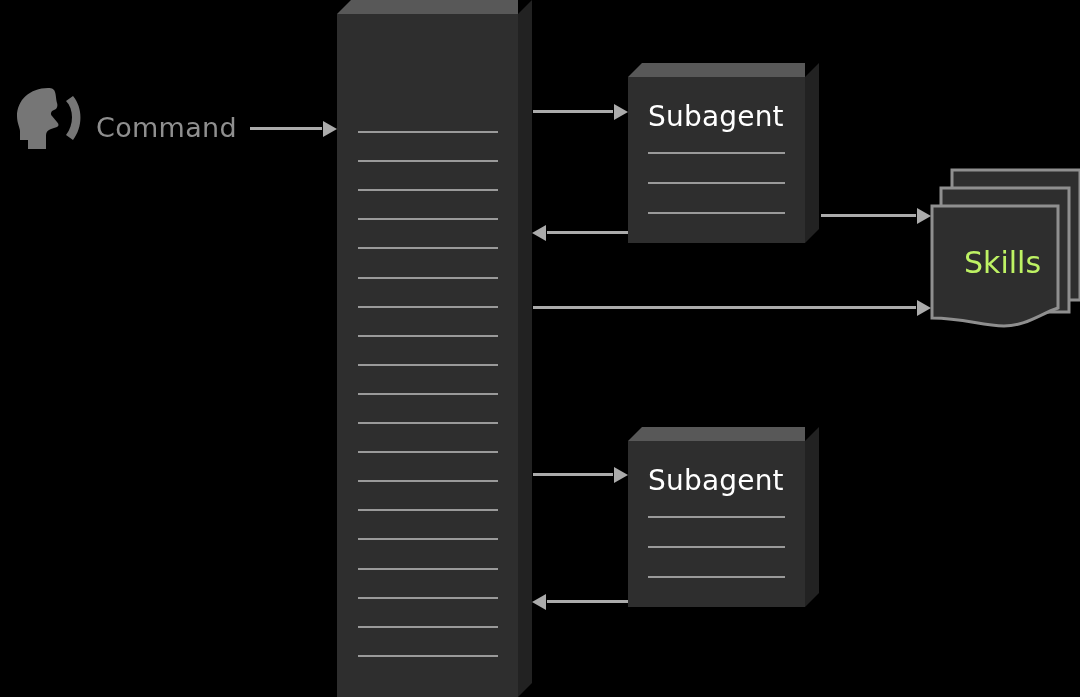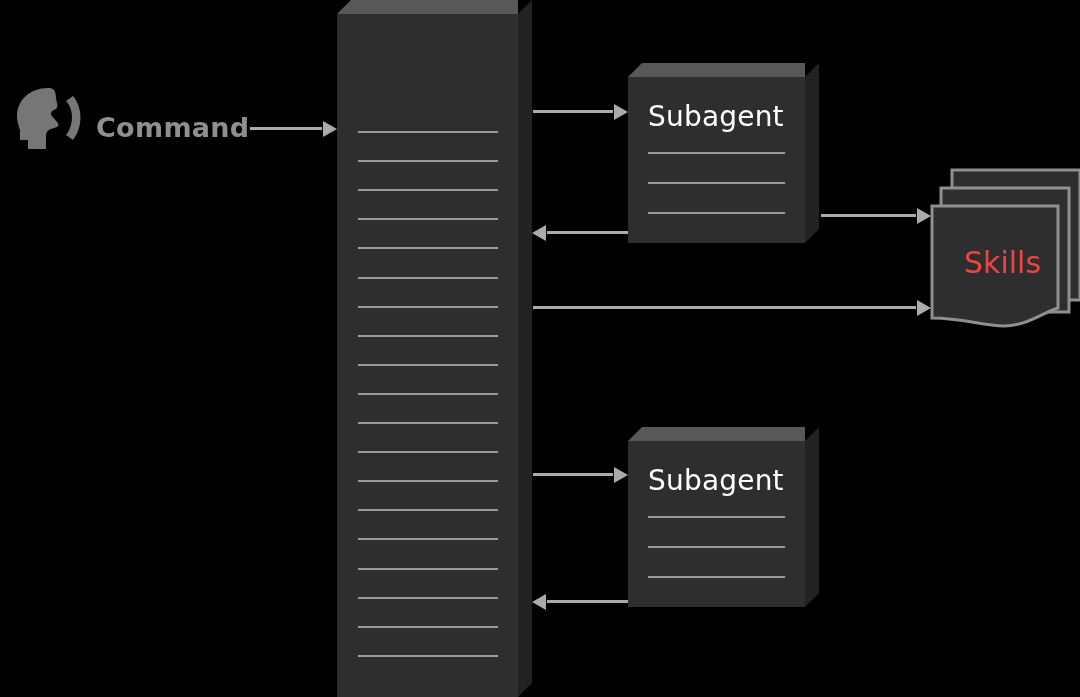--- a/index.html
+++ b/index.html
@@ -86,21 +86,21 @@
     left: -1px;
     transform: translate(-100%, -50%);
     border-right: 14px solid #ababab;
   }
 
   
   .command-label {
     position: absolute;
     color: #8f8f8f;
     font-size: 27px;
-    font-weight: 700;
+    font-weight: 400;
     letter-spacing: 0.3px;
     z-index: 8;
     white-space: nowrap;
   }
 
   
   .person-icon {
     position: absolute;
     z-index: 8;
   }
@@ -109,21 +109,21 @@
   .skills-stack {
     position: absolute;
     z-index: 7;
   }
   .skills-stack svg {
     display: block;
   }
   .skills-label {
     position: absolute;
     z-index: 9;
-    color: #ef4444;
+    color: #bef264;
     font-size: 30px;
     white-space: nowrap;
   }
 </style>
 </head>
 <body>
 
 <div id="canvas">
 
   <div class="person-icon" style="left:10px; top:85px; width:80px; height:68px;">

